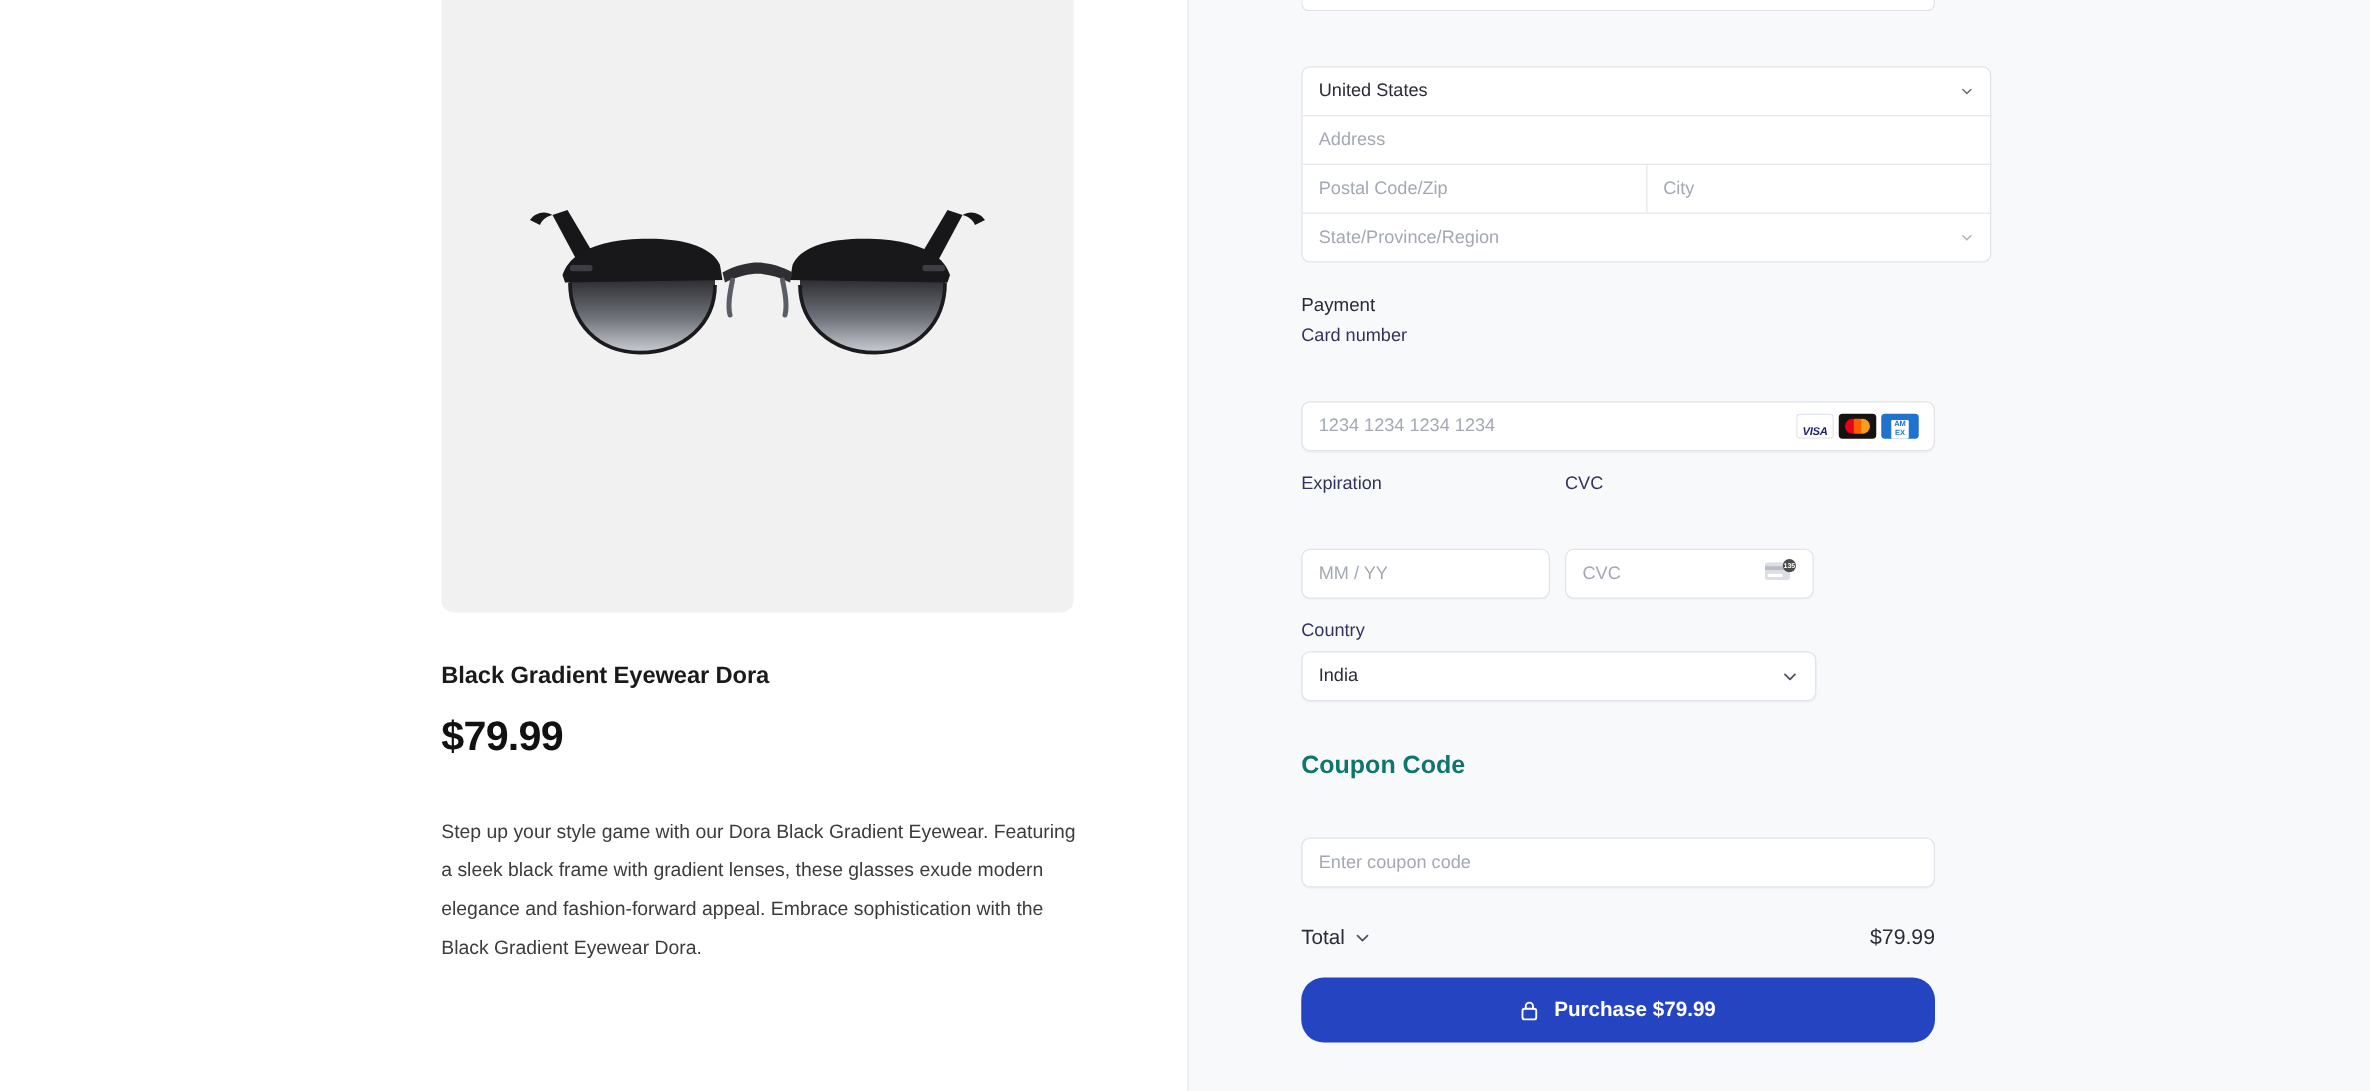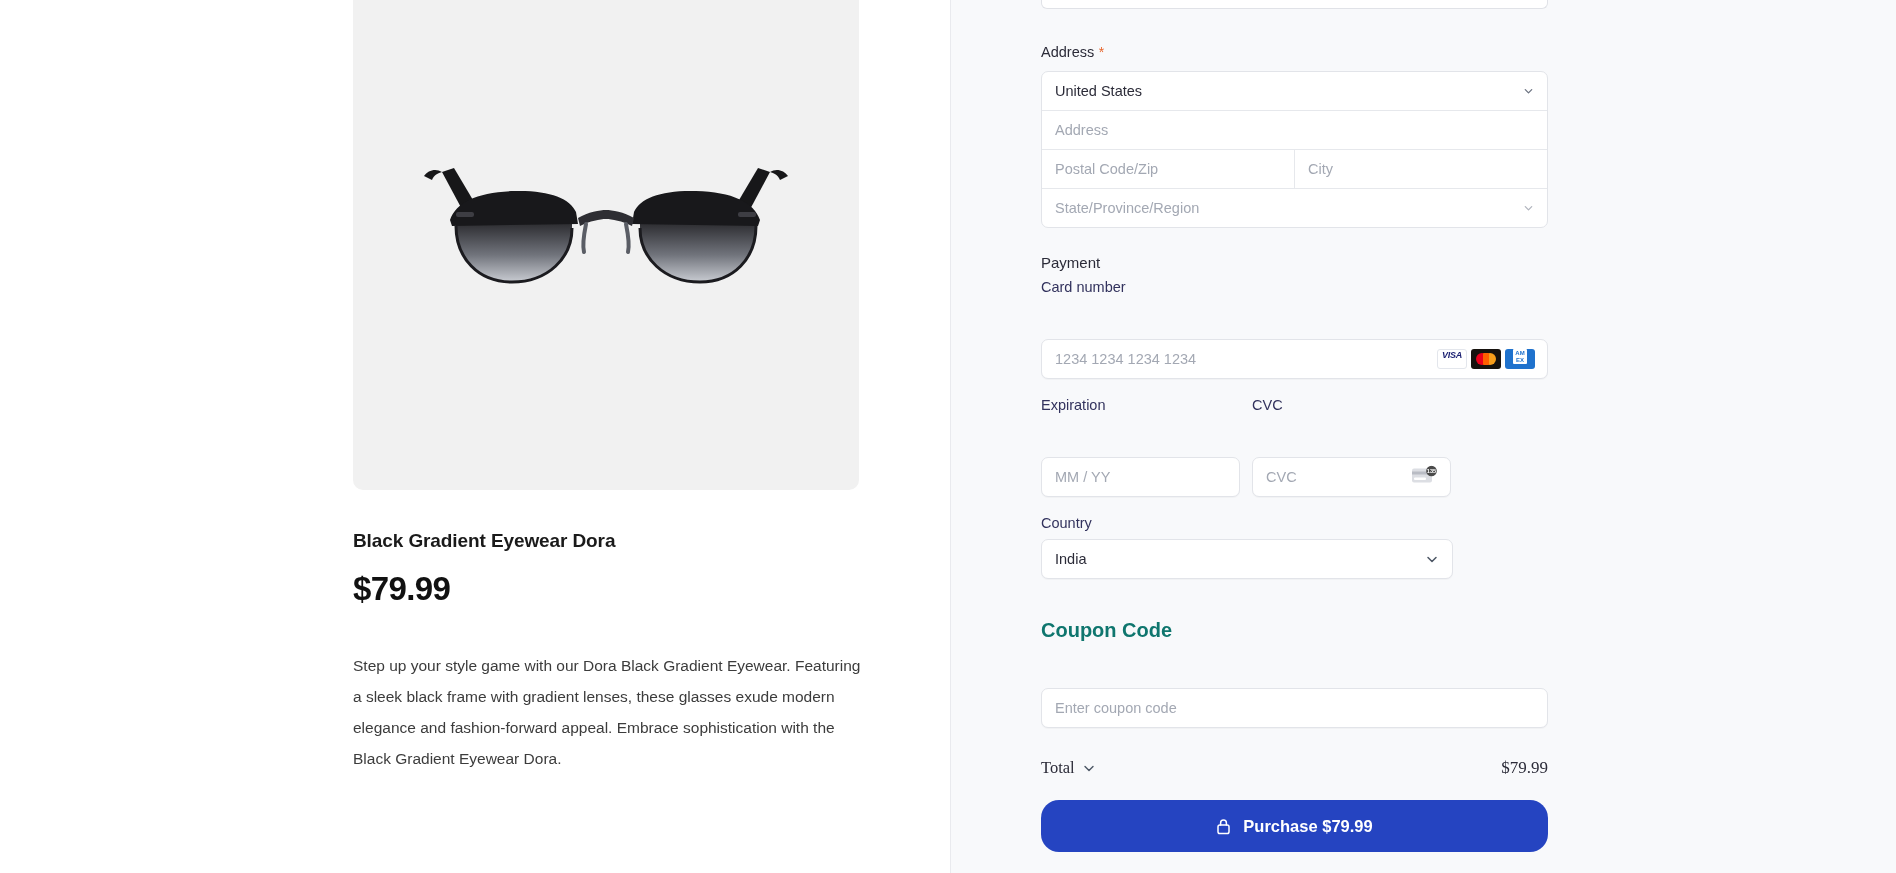--- a/index.html
+++ b/index.html
@@ -65,21 +65,21 @@
   }
   .label.strong { color: #2b2b38; font-weight: 400; }
   .req { color: #e8652b; font-size: 14px; }
 
   .section-head {
     font-size: 15px; color: #2b2b38; font-weight: 400;
   }
 
   
   .address-group {
-    width: 507px; background: #fff;
+    width: 552px; background: #fff;
     border: 1px solid #e2e4e9; border-radius: 7px; overflow: hidden;
   }
   .addr-row { display: flex; border-bottom: 1px solid #e6e8ec; }
   .addr-row:last-child { border-bottom: none; }
   .addr-cell {
     flex: 1 1 0; height: 38px; display: flex; align-items: center;
     padding: 0 13px; font-size: 14.5px; color: #2b2b38;
     position: relative;
   }
   .addr-cell + .addr-cell { border-left: 1px solid #e6e8ec; }
@@ -94,21 +94,21 @@
     width: 507px; height: 40px; background: #fff;
     border: 1px solid #e2e4e9; border-radius: 7px;
     display: flex; align-items: center; padding: 0 13px;
     font-size: 14.5px; color: #2b2b38; position: relative;
     box-shadow: 0 1px 1px rgba(16,24,40,0.03);
     margin-top: 36px;
   }
   .field .ph { color: #a3a8b3; }
 
   .card-icons { position: absolute; right: 12px; top: 50%; transform: translateY(-50%); display: flex; gap: 4px; }
-  .brand { width: 30px; height: 20px; border-radius: 3px; display: flex; align-items: flex-start; justify-content: center; }
+  .brand { width: 30px; height: 20px; border-radius: 3px; display: flex; align-items: flex-end; justify-content: center; }
   .brand.visa { background: #fff; border: 1px solid #e3e6ec; }
   .brand.visa span { font-size: 9px; font-weight: 700; font-style: italic; color: #1a1f71; letter-spacing: -0.3px; }
   .brand.mc { background: #16120e; position: relative; }
   .mc-c { position: absolute; top: 50%; transform: translateY(-50%); width: 12px; height: 12px; border-radius: 50%; }
   .mc-c.l { left: 5px; background: #eb001b; }
   .mc-c.r { right: 5px; background: #f79e1b; }
   .mc-mid { position: absolute; left: 50%; top: 50%; transform: translate(-50%,-50%); width: 6px; height: 12px; background: #ff5f00; border-radius: 1px; }
   .brand.amex { background: #1f72cd; color: #fff; font-size: 6px; font-weight: 700; line-height: 6.5px; text-align: center; }
   .brand.amex .bx { background: #fff; color: #1f72cd; padding: 1px 2px; border-radius: 1px; }
 
@@ -123,21 +123,21 @@
     border: 1px solid #e2e4e9; border-radius: 7px;
     display: flex; align-items: center; padding: 10px 13px;
     font-size: 14.5px; color: #2b2b38; position: relative;
     box-shadow: 0 1px 1px rgba(16,24,40,0.03);
   }
 
   .coupon-label { font-size: 20px; color: #0f766e; font-weight: bold; }
   .field.coupon { height: 40px; }
 
   .total-row {
-    width: 507px; display: flex; align-items: center; justify-content: space-between; font-family: Liberation Serif, serif;
+    width: 507px; display: flex; align-items: center; justify-content: space-between;
   }
   .total-left { display: flex; align-items: center; gap: 7px; font-size: 16.5px; color: #2b2b38; }
   .total-amt { font-size: 17px; color: #2b2b38; }
 
   .purchase-btn {
     width: 507px; height: 52px; background: #2544c1; border-radius: 18px;
     display: flex; align-items: center; justify-content: center; gap: 12px;
     color: #fff; font-size: 16.5px; font-weight: 700; cursor: pointer; border: none;
     font-family: "Liberation Sans", sans-serif;
   } .sp-8 { height: 8px; } .sp-10 { height: 10px; } .sp-18 { height: 18px; }
@@ -199,24 +199,20 @@
 
   <div class="divider"></div>
 
   <div class="right-pane">
     <div class="form-col">
 
       <div class="top-cut"></div>
 
       <div class="sp-34"></div>
 
-      <div>
-        <span class="label strong" style="display:inline">Address</span>
-        <span class="req">*</span>
-      </div>
 
       <div class="sp-10"></div>
 
       <div class="address-group">
         <div class="addr-row">
           <div class="addr-cell">
             <span>United States</span>
             <svg class="caret" viewBox="0 0 12 12">
               <path d="M2.5 4.5 L6 8 L9.5 4.5" fill="none" stroke="#6b7280" stroke-width="1.4" stroke-linecap="round" stroke-linejoin="round"></path>
             </svg>

